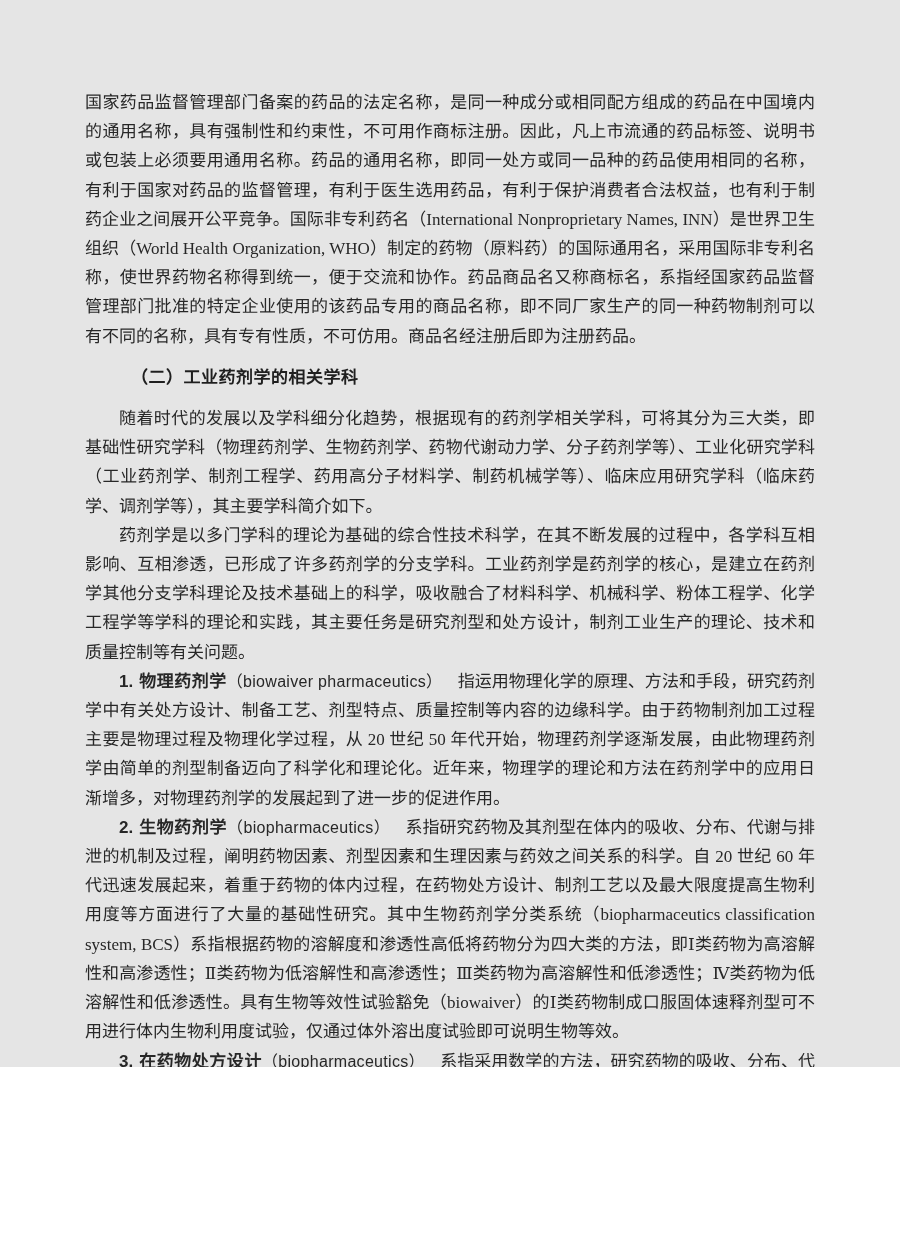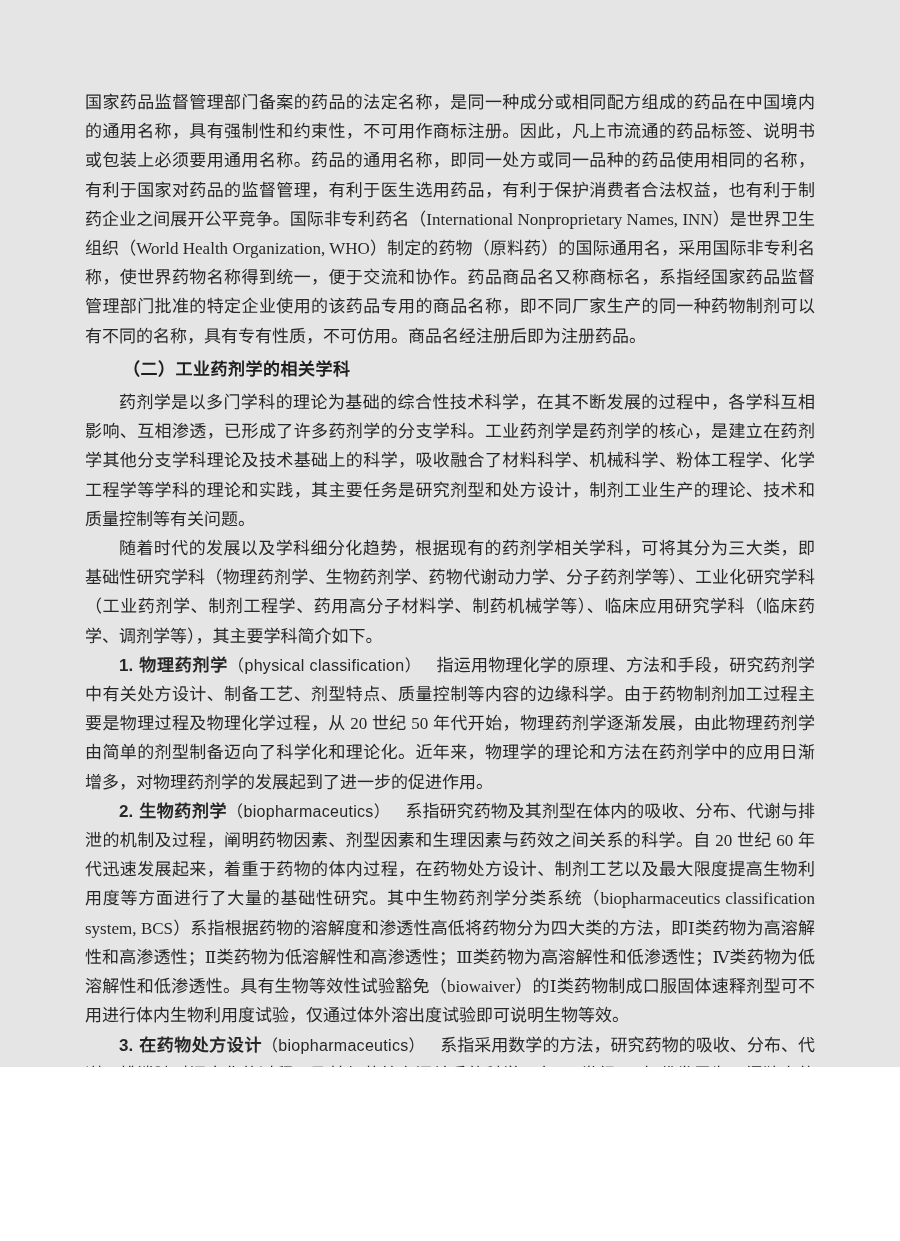--- a/index.html
+++ b/index.html
@@ -17,21 +17,21 @@
     left: 85px;
     top: 88px;
     width: 730px;
     font-size: 17px;
     line-height: 29.2px;
     text-align: justify;
   }
   .para { margin: 0; text-indent: 2em; }
   .para.no-indent { text-indent: 0; }
   .sub-heading {
-    margin: 4px;
+    margin: 12px;
     font-size: 17px;
     line-height: 29.2px;
     text-indent: 2em;
     font-weight: 700;
     color: #1f1f1f;
     font-family: "Liberation Sans", "DejaVu Sans", sans-serif;
     letter-spacing: 0.5px;
   }
   .item-head .num {
     font-family: "Liberation Sans", "DejaVu Sans", sans-serif;
@@ -82,26 +82,26 @@
 </head>
 <body>
 
 <div class="page">
   <main class="content">
 
     <p class="para no-indent">国家药品监督管理部门备案的药品的法定名称，是同一种成分或相同配方组成的药品在中国境内的通用名称，具有强制性和约束性，不可用作商标注册。因此，凡上市流通的药品标签、说明书或包装上必须要用通用名称。药品的通用名称，即同一处方或同一品种的药品使用相同的名称，有利于国家对药品的监督管理，有利于医生选用药品，有利于保护消费者合法权益，也有利于制药企业之间展开公平竞争。国际非专利药名（International Nonproprietary Names, INN）是世界卫生组织（World Health Organization, WHO）制定的药物（原料药）的国际通用名，采用国际非专利名称，使世界药物名称得到统一，便于交流和协作。药品商品名又称商标名，系指经国家药品监督管理部门批准的特定企业使用的该药品专用的商品名称，即不同厂家生产的同一种药物制剂可以有不同的名称，具有专有性质，不可仿用。商品名经注册后即为注册药品。</p>
 
     <h3 class="sub-heading">（二）工业药剂学的相关学科</h3>
 
+    <p class="para">随着时代的发展以及学科细分化趋势，根据现有的药剂学相关学科，可将其分为三大类，即基础性研究学科（物理药剂学、生物药剂学、药物代谢动力学、分子药剂学等）、工业化研究学科（工业药剂学、制剂工程学、药用高分子材料学、制药机械学等）、临床应用研究学科（临床药学、调剂学等），其主要学科简介如下。</p>
+
     <p class="para">药剂学是以多门学科的理论为基础的综合性技术科学，在其不断发展的过程中，各学科互相影响、互相渗透，已形成了许多药剂学的分支学科。工业药剂学是药剂学的核心，是建立在药剂学其他分支学科理论及技术基础上的科学，吸收融合了材料科学、机械科学、粉体工程学、化学工程学等学科的理论和实践，其主要任务是研究剂型和处方设计，制剂工业生产的理论、技术和质量控制等有关问题。</p>
 
-    <p class="para">随着时代的发展以及学科细分化趋势，根据现有的药剂学相关学科，可将其分为三大类，即基础性研究学科（物理药剂学、生物药剂学、药物代谢动力学、分子药剂学等）、工业化研究学科（工业药剂学、制剂工程学、药用高分子材料学、制药机械学等）、临床应用研究学科（临床药学、调剂学等），其主要学科简介如下。</p>
-
     <p class="para">
-      <span class="item-head"><span class="num">1.</span><span class="zh">物理药剂学</span><span class="en">（physical classification）</span></span><span class="item-body">指运用物理化学的原理、方法和手段，研究药剂学中有关处方设计、制备工艺、剂型特点、质量控制等内容的边缘科学。由于药物制剂加工过程主要是物理过程及物理化学过程，从 20 世纪 50 年代开始，物理药剂学逐渐发展，由此物理药剂学由简单的剂型制备迈向了科学化和理论化。近年来，物理学的理论和方法在药剂学中的应用日渐增多，对物理药剂学的发展起到了进一步的促进作用。</span>
+      <span class="item-head"><span class="num">1.</span><span class="zh">物理药剂学</span><span class="en">（biowaiver pharmaceutics）</span></span><span class="item-body">指运用物理化学的原理、方法和手段，研究药剂学中有关处方设计、制备工艺、剂型特点、质量控制等内容的边缘科学。由于药物制剂加工过程主要是物理过程及物理化学过程，从 20 世纪 50 年代开始，物理药剂学逐渐发展，由此物理药剂学由简单的剂型制备迈向了科学化和理论化。近年来，物理学的理论和方法在药剂学中的应用日渐增多，对物理药剂学的发展起到了进一步的促进作用。</span>
     </p>
 
     <p class="para">
       <span class="item-head"><span class="num">2.</span><span class="zh">生物药剂学</span><span class="en">（biopharmaceutics）</span></span><span class="item-body">系指研究药物及其剂型在体内的吸收、分布、代谢与排泄的机制及过程，阐明药物因素、剂型因素和生理因素与药效之间关系的科学。自 20 世纪 60 年代迅速发展起来，着重于药物的体内过程，在药物处方设计、制剂工艺以及最大限度提高生物利用度等方面进行了大量的基础性研究。其中生物药剂学分类系统（biopharmaceutics classification system, BCS）系指根据药物的溶解度和渗透性高低将药物分为四大类的方法，即Ⅰ类药物为高溶解性和高渗透性；Ⅱ类药物为低溶解性和高渗透性；Ⅲ类药物为高溶解性和低渗透性；Ⅳ类药物为低溶解性和低渗透性。具有生物等效性试验豁免（biowaiver）的Ⅰ类药物制成口服固体速释剂型可不用进行体内生物利用度试验，仅通过体外溶出度试验即可说明生物等效。</span>
     </p>
 
     <p class="para">
       <span class="item-head"><span class="num">3.</span><span class="zh">在药物处方设计</span><span class="en">（biopharmaceutics）</span></span><span class="item-body">系指采用数学的方法，研究药物的吸收、分布、代谢、排泄随时间变化的过程，及其与药效之间关系的科学。在 30 世纪 70 年代发展为一门独立的学科，已成为药剂学的重要分支学科，为制剂设计、剂型改革、安全合理用药等提供了量化的控制指标。</span>
     </p>
 

